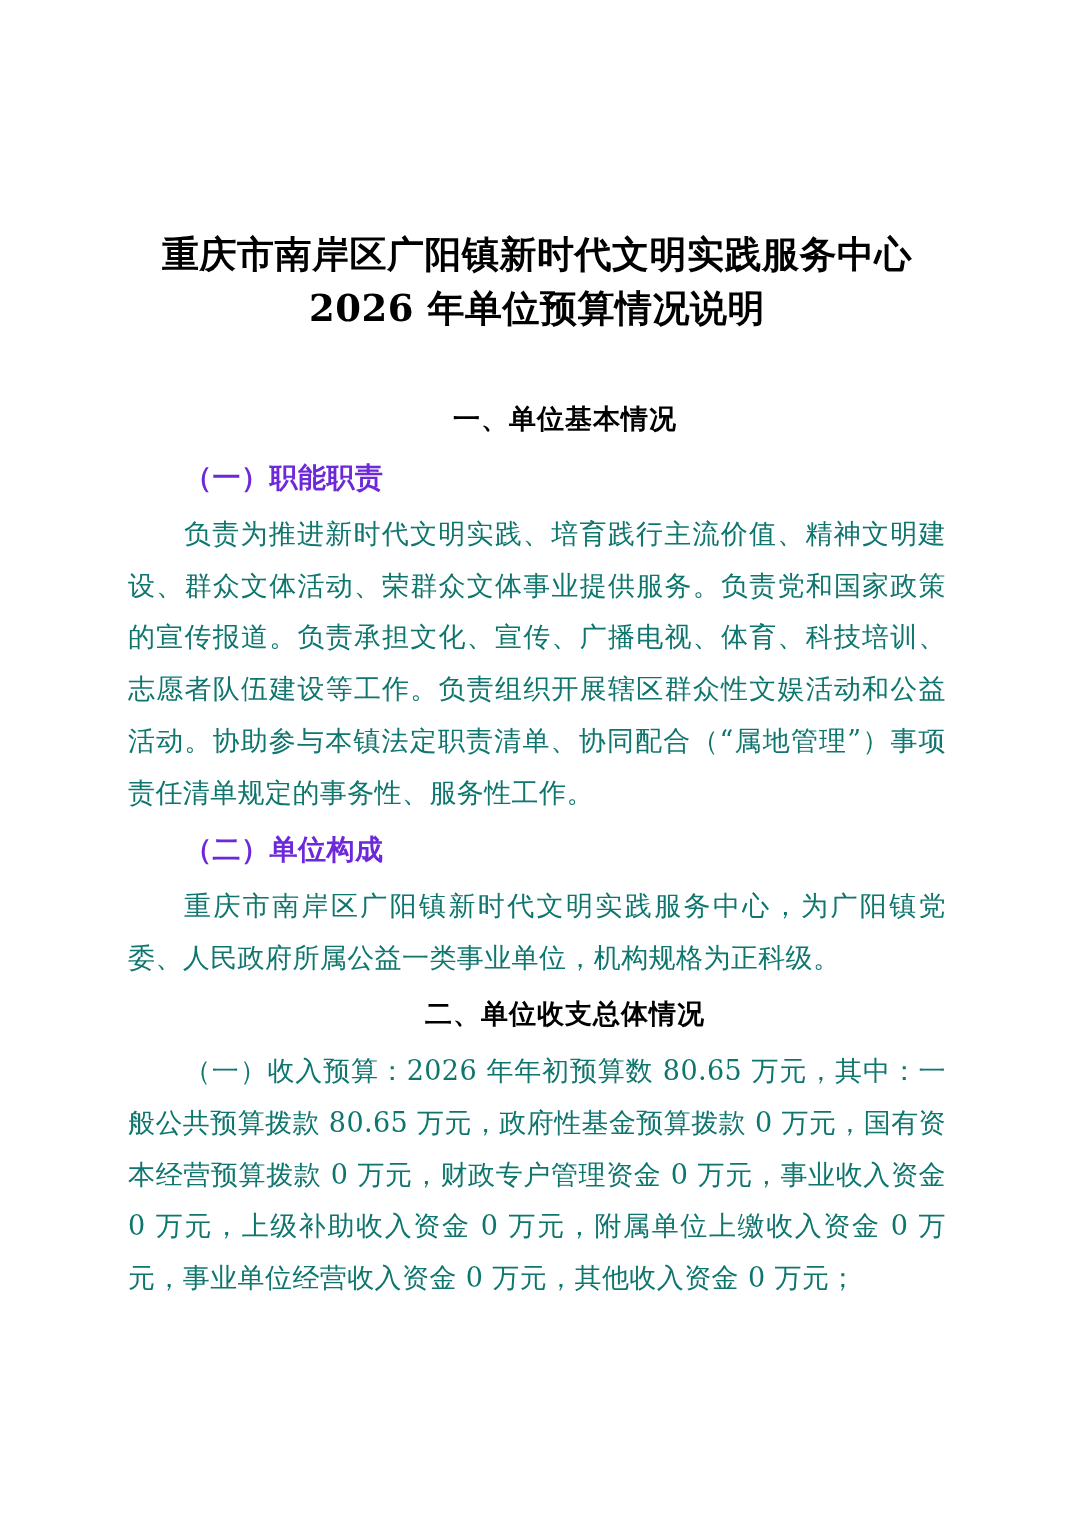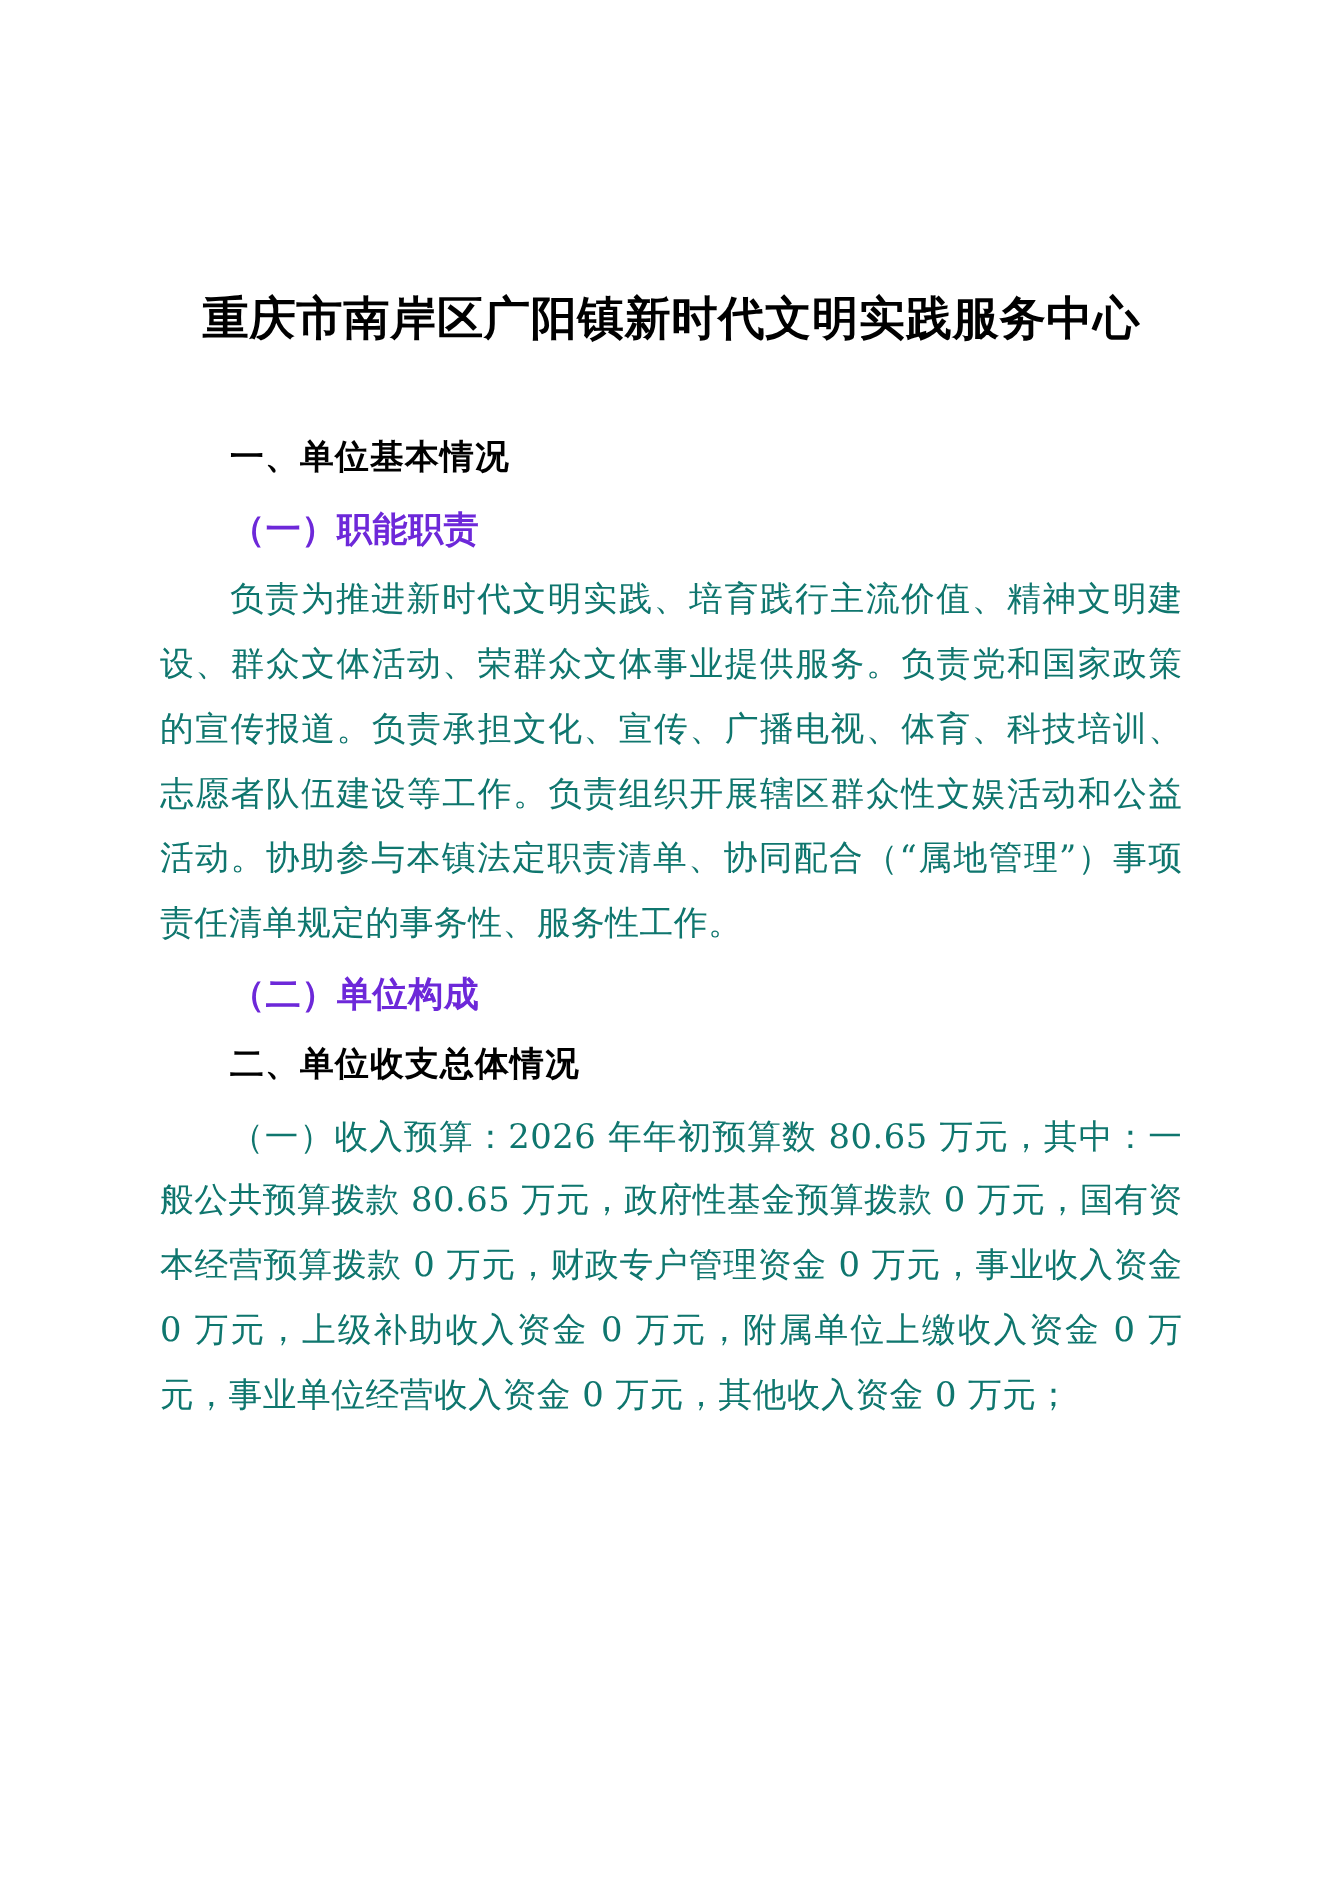--- a/index.html
+++ b/index.html
@@ -36,20 +36,21 @@
   }
   .heading {
     font-family: "DejaVu Sans", "Liberation Sans", sans-serif;
     font-weight: bold;
     font-size: 27px;
     line-height: 1.9;
     margin: 0 0 6px 0;
     text-indent: 56px;
     letter-spacing: 1px;
     color: #000;
+    text-align: center;
   }
   .subheading {
     font-size: 28px;
     line-height: 1.9;
     margin: 0 0 4px 0;
     text-indent: 56px;
     letter-spacing: 0.5px;
     color: #6d28d9;
   }
   .para {
@@ -63,28 +64,30 @@
     color: #0f766e;
   }
 </style>
 </head>
 <body>
 
 <div class="page">
 
   <h1 class="doc-title">
     <span>重庆市南岸区广阳镇新时代文明实践服务中心</span>
+    <span class="line2">2026 年单位预算情况说明</span>
   </h1>
 
   <h2 class="heading">一、单位基本情况</h2>
 
   <h3 class="subheading">（一）职能职责</h3>
 
   <p class="para">负责为推进新时代文明实践、培育践行主流价值、精神文明建设、群众文体活动、荣群众文体事业提供服务。负责党和国家政策的宣传报道。负责承担文化、宣传、广播电视、体育、科技培训、志愿者队伍建设等工作。负责组织开展辖区群众性文娱活动和公益活动。协助参与本镇法定职责清单、协同配合（“属地管理”）事项责任清单规定的事务性、服务性工作。</p>
 
   <h3 class="subheading">（二）单位构成</h3>
 
+  <p class="para">重庆市南岸区广阳镇新时代文明实践服务中心，为广阳镇党委、人民政府所属公益一类事业单位，机构规格为正科级。</p>
 
   <h2 class="heading">二、单位收支总体情况</h2>
 
   <p class="para">（一）收入预算：2026 年年初预算数 80.65 万元，其中：一般公共预算拨款 80.65 万元，政府性基金预算拨款 0 万元，国有资本经营预算拨款 0 万元，财政专户管理资金 0 万元，事业收入资金 0 万元，上级补助收入资金 0 万元，附属单位上缴收入资金 0 万元，事业单位经营收入资金 0 万元，其他收入资金 0 万元；</p>
 
 </div>
 
 </body></html>

